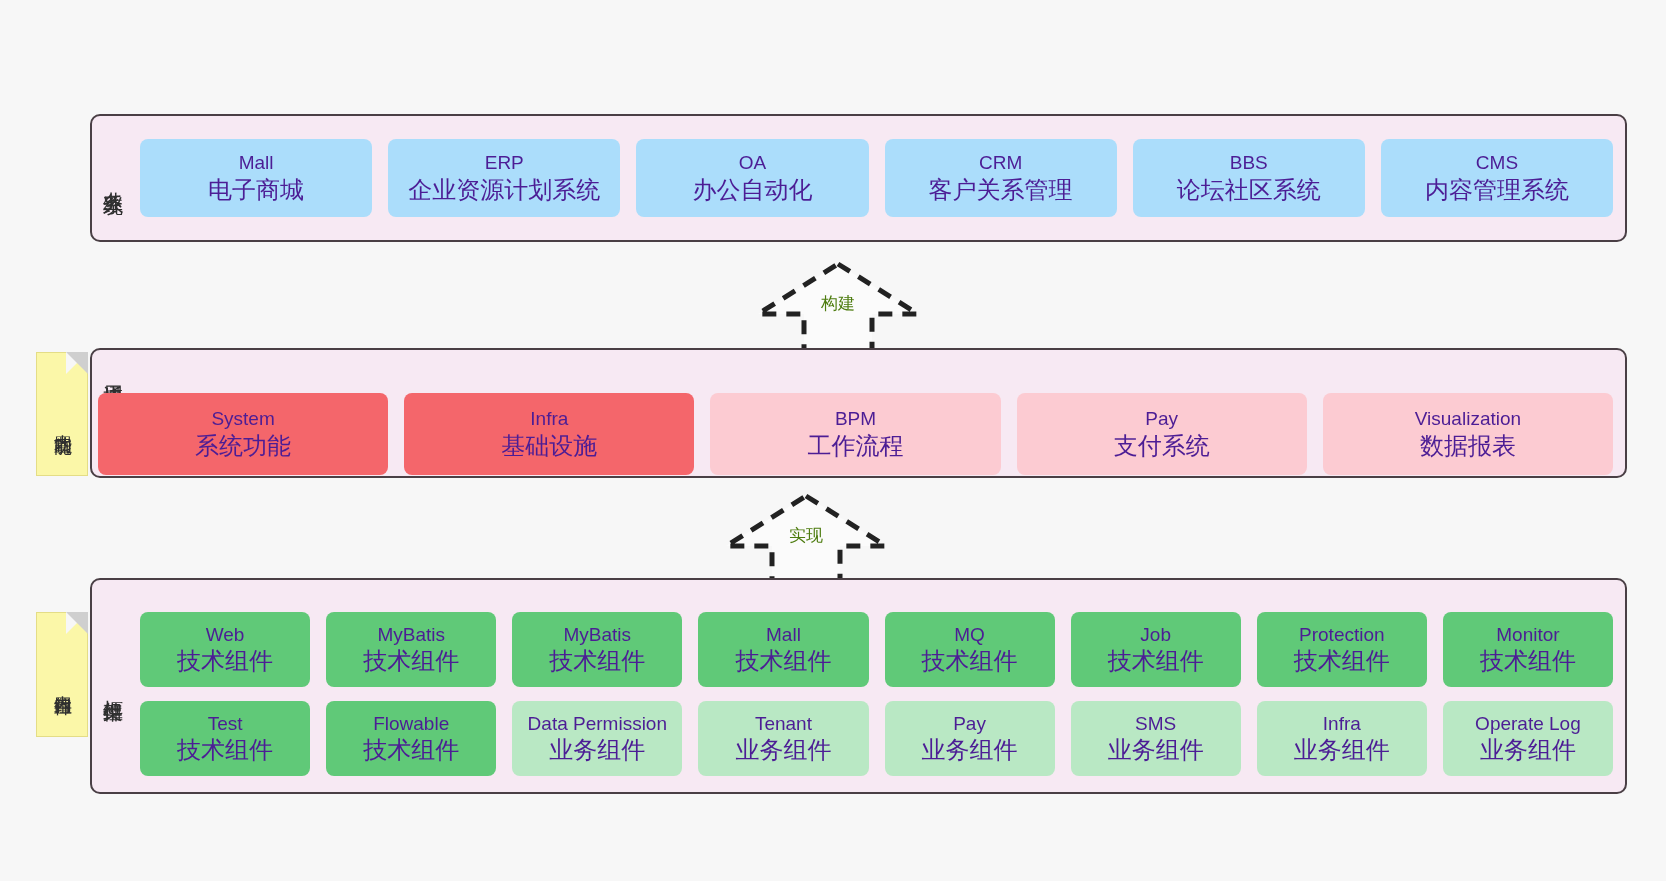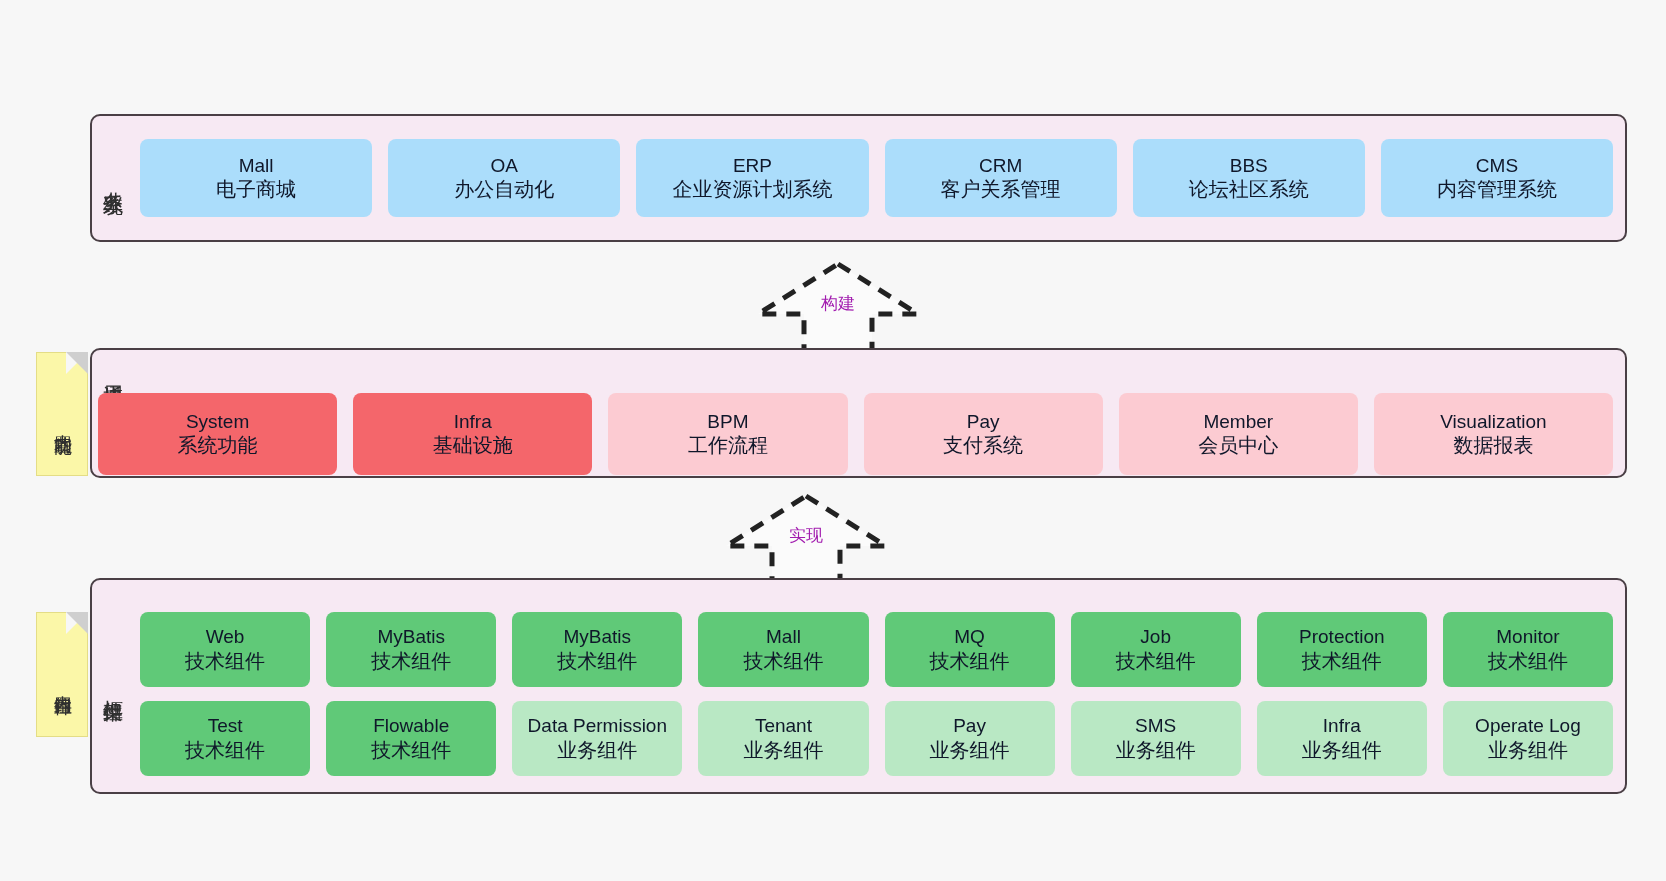--- a/index.html
+++ b/index.html
@@ -67,26 +67,26 @@
   
   .box {
     flex: 1 1 0;
     border-radius: 8px;
     display: flex;
     flex-direction: column;
     align-items: center;
     justify-content: center;
     text-align: center;
     line-height: 1.24;
-    color: #0f172a;
+    color: #4c1d95;
     padding: 4px 6px;
     box-sizing: border-box;
   }
   .box .t1 { font-size: 19px; }
-  .box .t2 { font-size: 20px; }
+  .box .t2 { font-size: 24px; }
 
   .h-top  .box { height: 78px; }
   .h-mid  .box { height: 82px; }
   .h-bot  .box { height: 75px; }
 
   
   .c-blue        { background: #abddfb; }
   .c-red         { background: #f4666b; }
   .c-pink        { background: #fccbd2; }
   .c-green       { background: #60c978; }
@@ -146,21 +146,21 @@
     width: 180px;
     height: 100px;
   }
   .arrow svg { display: block; width: 100%; height: 100%; }
   .arrow-label {
     position: absolute;
     left: 0;
     width: 100%;
     text-align: center;
     font-size: 17px;
-    color: #a21caf;
+    color: #4d7c0f;
     background: transparent;
   }
   #arrow-build      { left: 748px; top: 256px; }
   #arrow-build .arrow-label   { top: 36px; }
   #arrow-implement  { left: 716px; top: 488px; }
   #arrow-implement .arrow-label { top: 36px; }
 </style>
 </head>
 <body>
 
@@ -168,26 +168,26 @@
 
   <div class="layer" id="layer-business">
     <div class="layer-title">业务系统</div>
     <div class="layer-body">
       <div class="row h-top">
         <div class="box c-blue">
           <span class="t1">Mall</span>
           <span class="t2">电子商城</span>
         </div>
         <div class="box c-blue">
+          <span class="t1">ERP</span>
+          <span class="t2">企业资源计划系统</span>
+        </div>
+        <div class="box c-blue">
           <span class="t1">OA</span>
           <span class="t2">办公自动化</span>
-        </div>
-        <div class="box c-blue">
-          <span class="t1">ERP</span>
-          <span class="t2">企业资源计划系统</span>
         </div>
         <div class="box c-blue">
           <span class="t1">CRM</span>
           <span class="t2">客户关系管理</span>
         </div>
         <div class="box c-blue">
           <span class="t1">BBS</span>
           <span class="t2">论坛社区系统</span>
         </div>
         <div class="box c-blue">
@@ -223,24 +223,20 @@
         </div>
         <div class="box c-pink">
           <span class="t1">BPM</span>
           <span class="t2">工作流程</span>
         </div>
         <div class="box c-pink">
           <span class="t1">Pay</span>
           <span class="t2">支付系统</span>
         </div>
         <div class="box c-pink">
-          <span class="t1">Member</span>
-          <span class="t2">会员中心</span>
-        </div>
-        <div class="box c-pink">
           <span class="t1">Visualization</span>
           <span class="t2">数据报表</span>
         </div>
       </div>
     </div>
   </div>
 
   <div class="arrow" id="arrow-implement">
     <svg viewBox="0 0 180 100" preserveAspectRatio="none">
       <path d="M 90 8 L 170 58 L 124 58 L 124 96 L 56 96 L 56 58 L 10 58 Z" fill="#fbfbfb" stroke="#222222" stroke-width="5" stroke-dasharray="14,10" stroke-linejoin="miter"></path>

